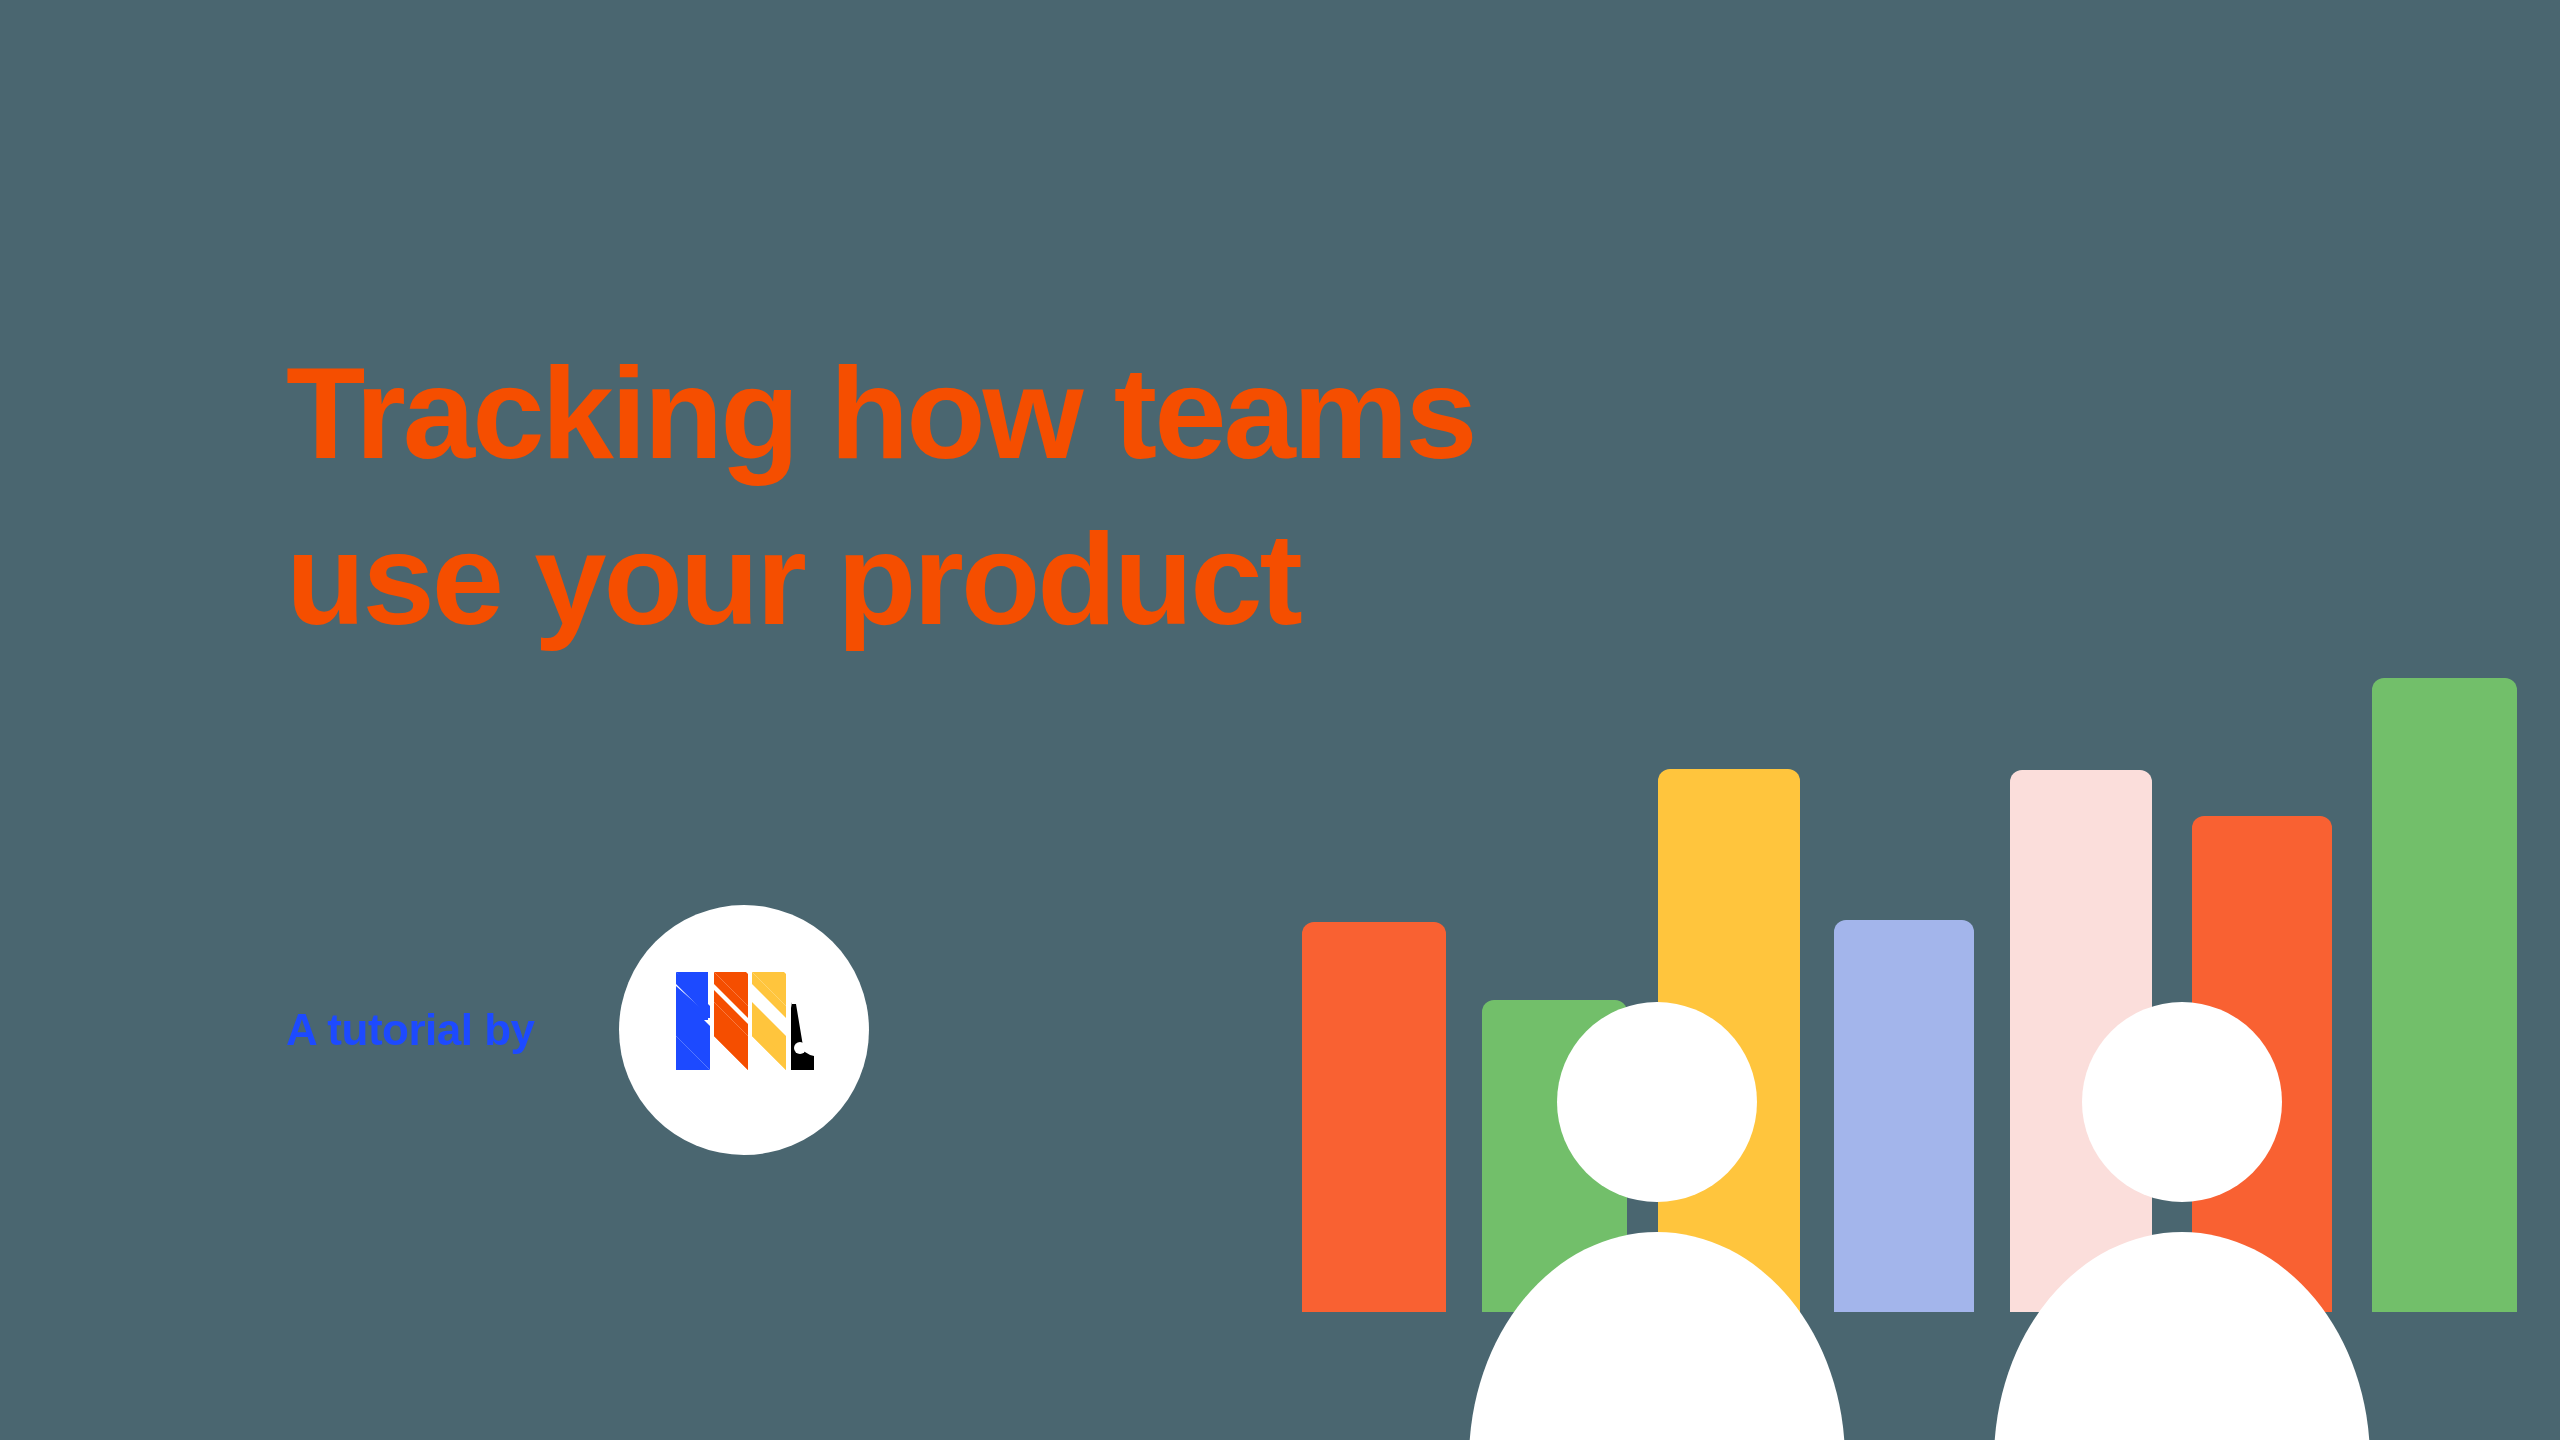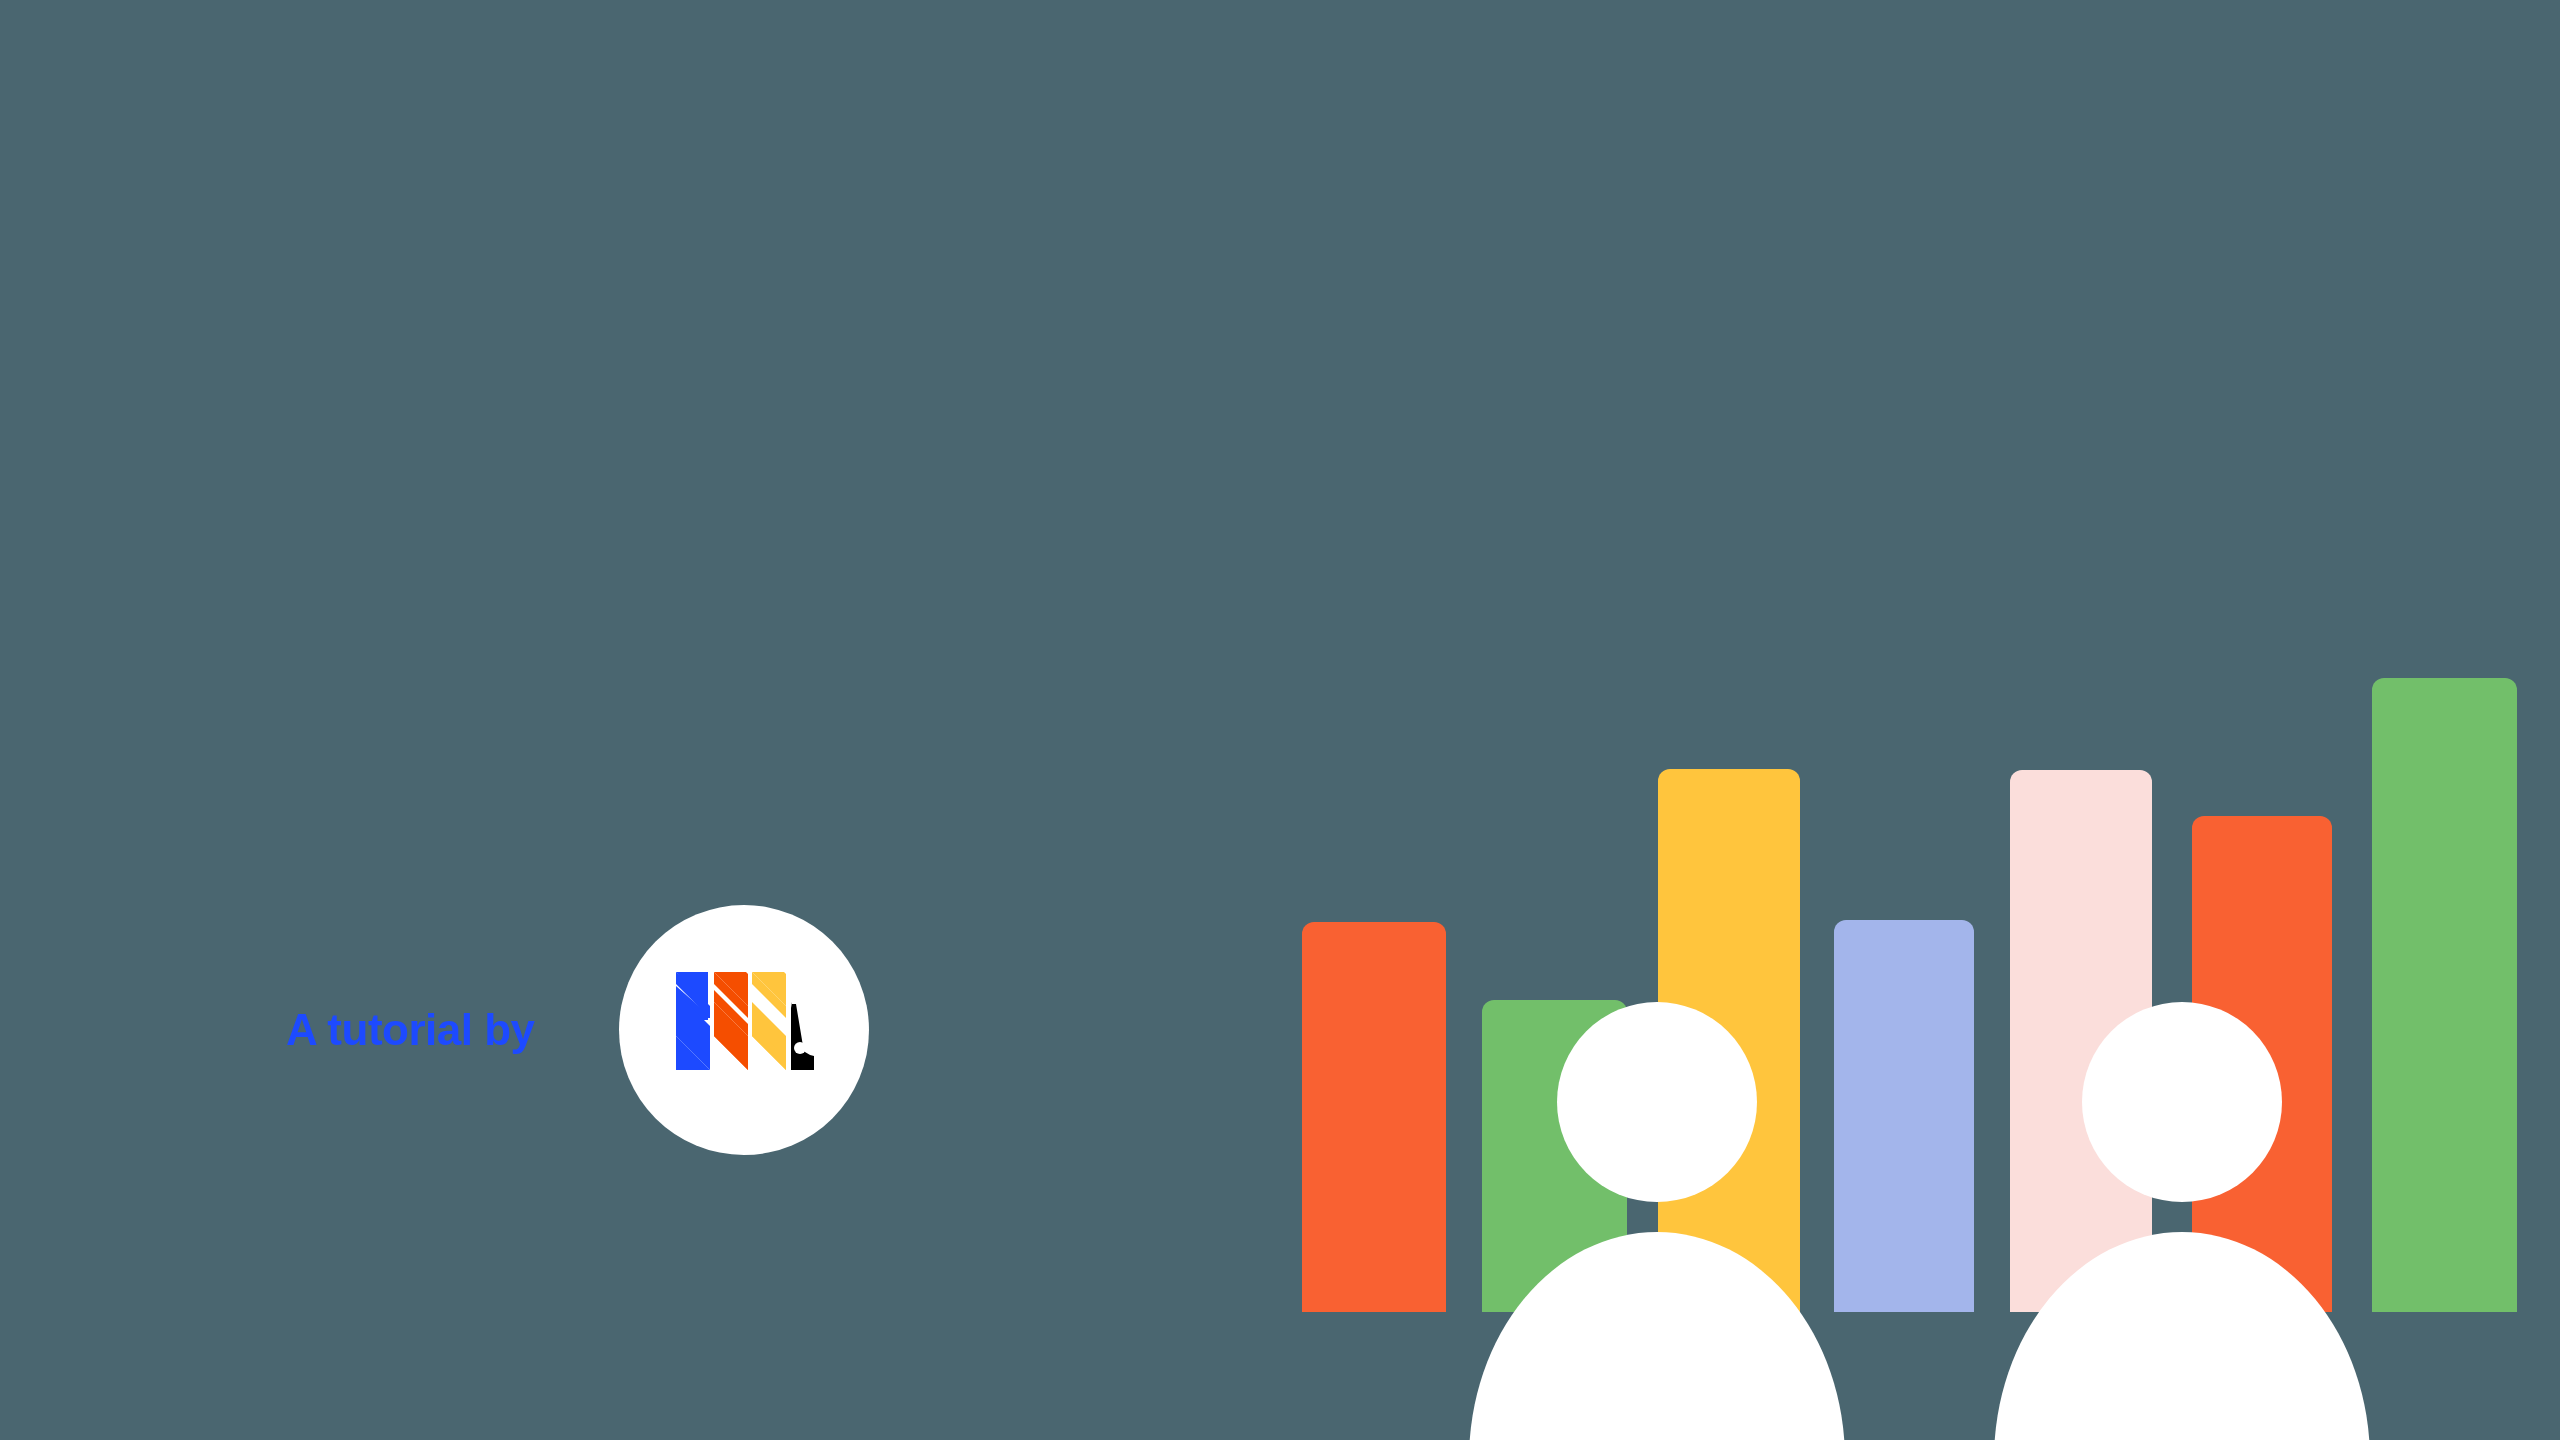--- a/index.html
+++ b/index.html
@@ -96,20 +96,24 @@
     position: absolute;
     border-radius: 50%;
     background: #FFFFFF;
   }
 </style>
 </head>
 <body>
 
 <div class="slide">
 
+  <h1 class="headline">
+    <span class="headline-line">Tracking how teams</span>
+    <span class="headline-line">use your product</span>
+  </h1>
 
   <div class="byline-row">
     <span class="byline-text">A tutorial by</span>
 
     <div class="logo-badge">
       <svg width="140" height="120" viewBox="0 0 140 120" aria-hidden="true">
 
         <g fill="#1D4AFF">
           <path d="M2 2 L34 2 L34 42 Z"></path>
           <path d="M2 16 L2 50 L34 50 L34 50 L34 48 L36 48 L36 46 Z"></path>

